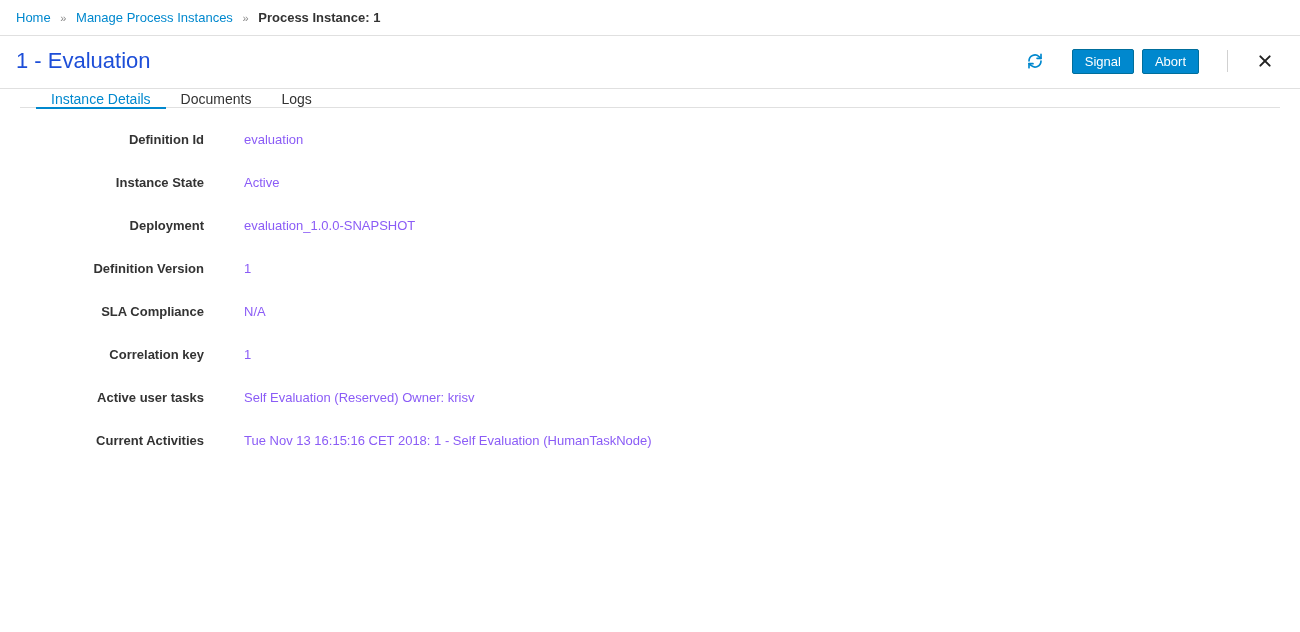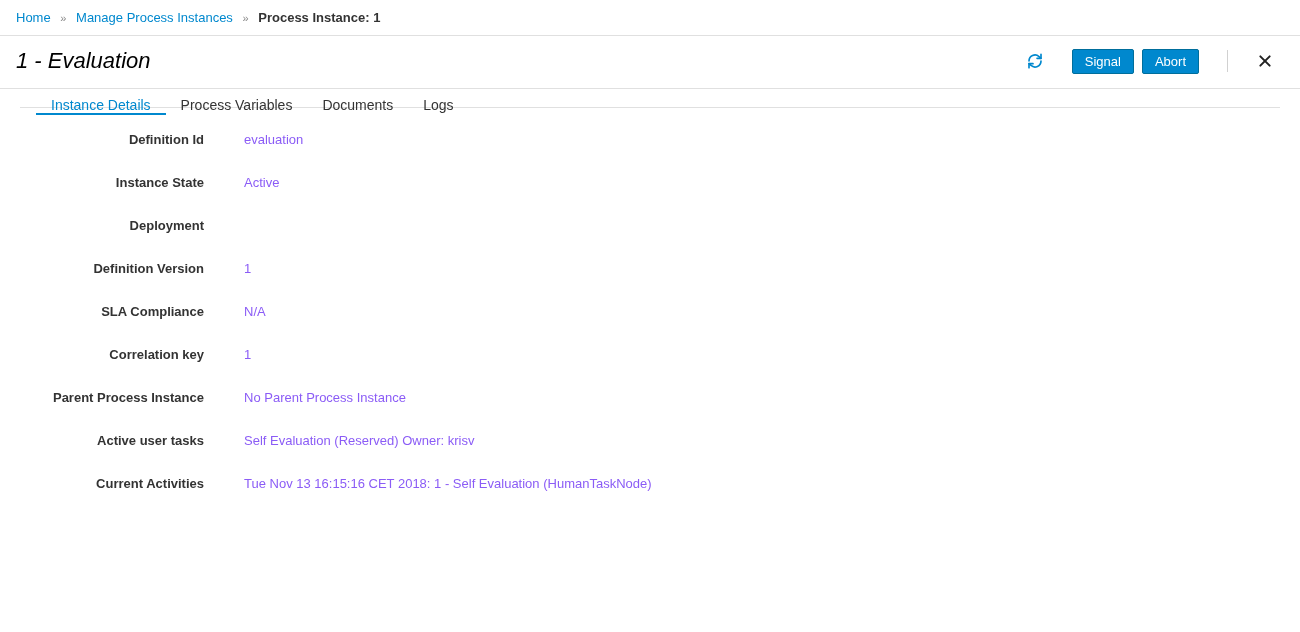--- a/index.html
+++ b/index.html
@@ -33,22 +33,21 @@
     .header {
       display: flex;
       align-items: center;
       justify-content: space-between;
       padding: 12px 16px 14px 16px;
       border-bottom: 1px solid #e0e0e0;
     }
     .header-title {
       font-size: 22px;
       font-weight: 400;
-      color: #000000;
-      font-style: italic;
+      color: #1d4ed8;
     }
     .header-actions {
       display: flex;
       align-items: center;
       gap: 28px;
     }
     .refresh-icon {
       width: 18px;
       height: 18px;
       color: #0088ce;
@@ -92,21 +91,21 @@
       border-bottom: 1px solid #e0e0e0;
       margin: 0 20px 0 20px;
     }
     .tab {
       padding: 0 15px;
       font-size: 14px;
       color: #333;
       cursor: pointer;
       border-bottom: 2px solid transparent;
       position: relative;
-      top: 8px;
+      top: 2px;
     }
     .tab.active {
       color: #0088ce;
       border-bottom: 2px solid #0088ce;
     }
     .details {
       padding: 24px 16px;
     }
     .detail-row {
       display: flex;
@@ -157,54 +156,50 @@
       <svg viewBox="0 0 24 24" width="16" height="16" fill="none" stroke="currentColor" stroke-width="3" stroke-linecap="round">
         <line x1="5" y1="5" x2="19" y2="19"></line>
         <line x1="19" y1="5" x2="5" y2="19"></line>
       </svg>
     </span>
   </div>
 </div>
 
 <div class="tabs">
   <div class="tab active">Instance Details</div>
-  <div class="tab">Process Variables</div>
   <div class="tab">Documents</div>
   <div class="tab">Logs</div>
 </div>
 
 <div class="details">
   <div class="detail-row">
     <div class="detail-label">Definition Id</div>
     <div class="detail-value">evaluation</div>
   </div>
   <div class="detail-row">
     <div class="detail-label">Instance State</div>
     <div class="detail-value">Active</div>
   </div>
   <div class="detail-row">
     <div class="detail-label">Deployment</div>
+    <div class="detail-value">evaluation_1.0.0-SNAPSHOT</div>
   </div>
   <div class="detail-row">
     <div class="detail-label">Definition Version</div>
     <div class="detail-value">1</div>
   </div>
   <div class="detail-row">
     <div class="detail-label">SLA Compliance</div>
     <div class="detail-value">N/A</div>
   </div>
   <div class="detail-row">
     <div class="detail-label">Correlation key</div>
     <div class="detail-value">1</div>
   </div>
   <div class="detail-row">
-    <div class="detail-label">Parent Process Instance</div>
-    <div class="detail-value">No Parent Process Instance</div>
-  </div>
-  <div class="detail-row">
     <div class="detail-label">Active user tasks</div>
     <div class="detail-value">Self Evaluation (Reserved) Owner: krisv</div>
   </div>
   <div class="detail-row">
     <div class="detail-label">Current Activities</div>
     <div class="detail-value">Tue Nov 13 16:15:16 CET 2018: 1 - Self Evaluation (HumanTaskNode)</div>
   </div>
 </div>
 
 </body></html>

